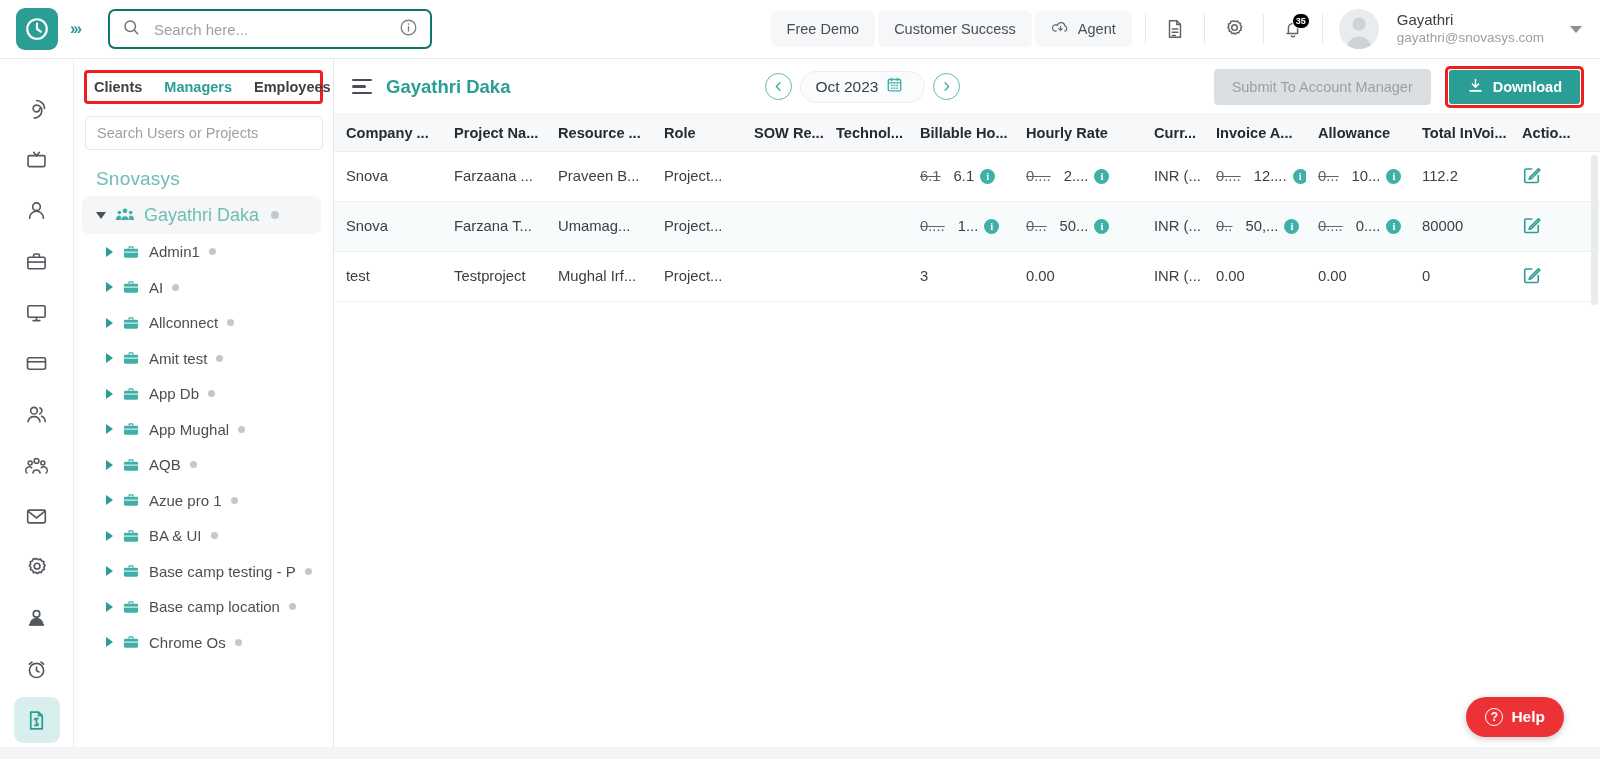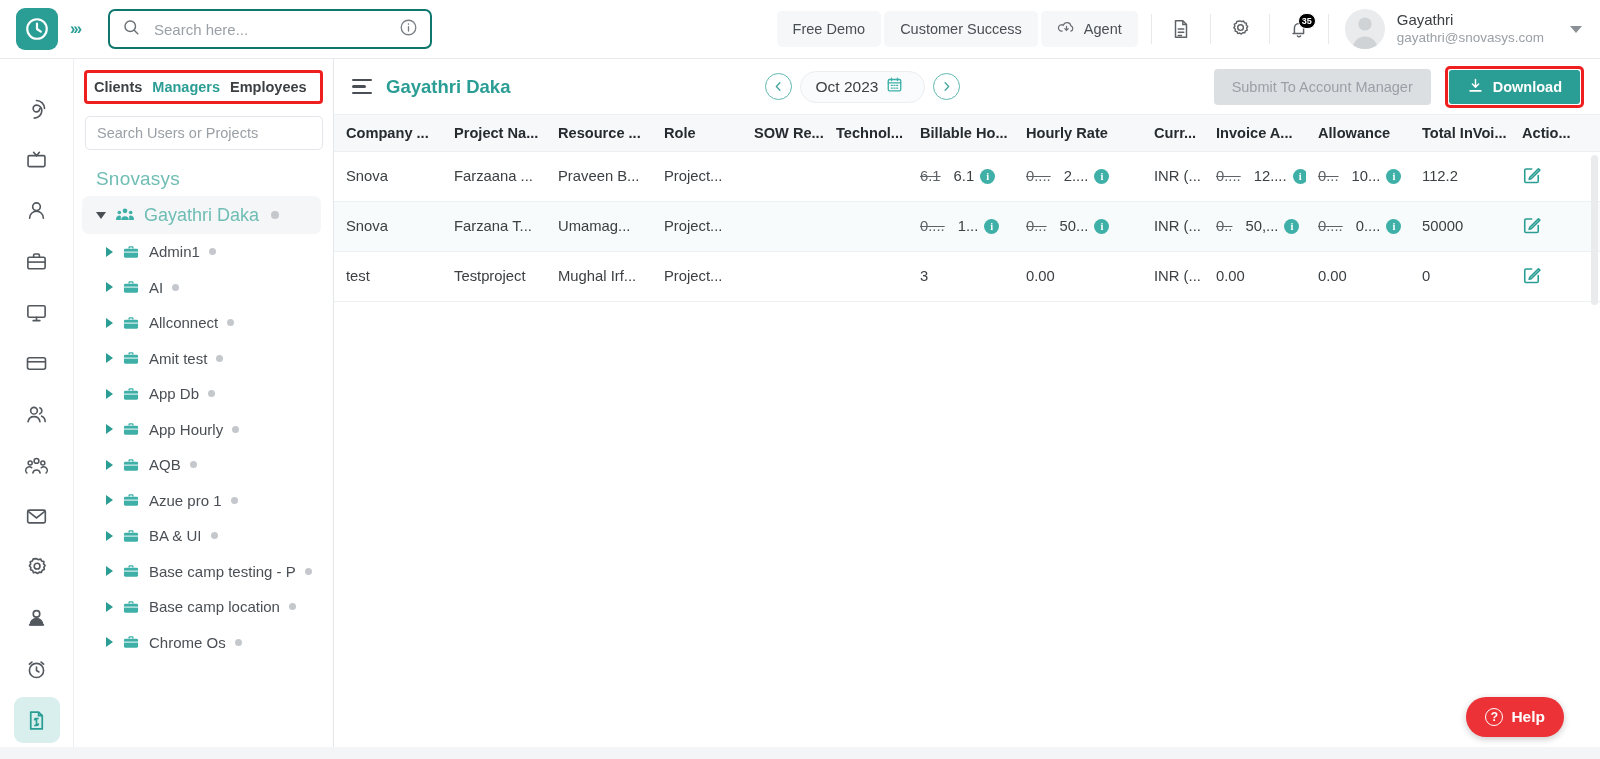--- a/index.html
+++ b/index.html
@@ -54,21 +54,21 @@
     position: absolute; top: 3px; right: 2px; min-width: 16px; height: 16px;
     border-radius: 9px; background: #000000; color: #fff; font-size: 9px;
     font-weight: 700; display: flex; align-items: center; justify-content: center;
     padding: 0 3px; border: 1.5px solid #fff;
   }
   .avatar {
     width: 40px; height: 40px; border-radius: 50%; background: #e9ebed;
     display: flex; align-items: flex-end; justify-content: center;
     overflow: hidden; margin-left: 6px; flex: none;
   }
-  .user-meta { margin-left: 12px; line-height: 1.25; }
+  .user-meta { margin-left: 18px; line-height: 1.25; }
   .user-name { font-size: 15px; color: #3c4043; }
   .user-mail { font-size: 13.5px; color: #9aa0a6; }
   .caret-dn {
     margin: 0 18px 0 26px; width: 0; height: 0; border-left: 6px solid transparent;
     border-right: 6px solid transparent; border-top: 7px solid #8b9096; cursor: pointer;
   }
 
   
   .rail {
     position: absolute; top: 59px; left: 0; width: 74px; height: 700px;
@@ -82,21 +82,21 @@
   }
   .rail-item.active { background: #d9efed; }
 
   
   .leftpanel {
     position: absolute; top: 59px; left: 74px; width: 260px; height: 700px;
     background: #fff; border-right: 1px solid #e4e7ea;
   }
   .tabs-wrap {
     margin: 11px 10px 0 10px; border: 3px solid #ef1f1f; border-radius: 4px;
-    height: 34px; display: flex; align-items: center; padding: 0 7px; gap: 10px;
+    height: 34px; display: flex; align-items: center; padding: 0 7px; gap: 22px;
   }
   .tab { font-size: 14.5px; font-weight: 700; cursor: pointer; white-space: nowrap; }
   .tab.dark { color: #3c4043; }
   .tab.teal { color: #2a9d94; }
   .tree-search {
     margin: 12px 11px 0 11px; height: 34px; width: 238px;
     border: 1px solid #e3e6ea; border-radius: 5px; padding: 11px 11px;
     font-size: 14.5px; color: #5f6368; outline: none;
     font-family: "Liberation Sans", sans-serif; background: #fff;
   }
@@ -484,21 +484,21 @@
           </div>
           <div class="tnode child">
             <span class="tri"></span>
             <span class="ico">
               <svg width="18" height="18" viewBox="0 0 24 24" fill="#3eb0a7">
                 <rect x="2.6" y="7.6" width="18.8" height="12" rx="1.8"></rect>
                 <path d="M8.6 7.2 V5.8 A1.6 1.6 0 0 1 10.2 4.2 H13.8 A1.6 1.6 0 0 1 15.4 5.8 V7.2 H13.6 V6 H10.4 V7.2 Z"></path>
                 <rect x="2.6" y="11.4" width="18.8" height="1.5" fill="#ffffff" opacity=".85"></rect>
               </svg>
             </span>
-            <span class="tlabel">App Hourly</span>
+            <span class="tlabel">App Mughal</span>
             <span class="dot"></span>
           </div>
           <div class="tnode child">
             <span class="tri"></span>
             <span class="ico">
               <svg width="18" height="18" viewBox="0 0 24 24" fill="#3eb0a7">
                 <rect x="2.6" y="7.6" width="18.8" height="12" rx="1.8"></rect>
                 <path d="M8.6 7.2 V5.8 A1.6 1.6 0 0 1 10.2 4.2 H13.8 A1.6 1.6 0 0 1 15.4 5.8 V7.2 H13.6 V6 H10.4 V7.2 Z"></path>
                 <rect x="2.6" y="11.4" width="18.8" height="1.5" fill="#ffffff" opacity=".85"></rect>
               </svg>
@@ -726,21 +726,21 @@
                   <span class="infoi">i</span>
                 </div>
               </td>
               <td>
                 <div class="cellflex">
                   <span class="strike">0....</span>
                   <span>0....</span>
                   <span class="infoi">i</span>
                 </div>
               </td>
-              <td>50000</td>
+              <td>80000</td>
               <td><span class="editi">
                   <svg width="20" height="20" viewBox="0 0 24 24" fill="none" stroke="#2a9d94" stroke-width="1.9">
                     <path d="M19.5 12.6 V19.4 A1.6 1.6 0 0 1 17.9 21 H4.9 A1.6 1.6 0 0 1 3.3 19.4 V6.4 A1.6 1.6 0 0 1 4.9 4.8 H11.6" stroke-linecap="round"></path>
                     <path d="M9.4 14.8 L19.7 4.5 L21.4 6.2 L11.1 16.5 L8.6 17.2 Z" stroke-linejoin="round"></path>
                   </svg>
                 </span></td>
             </tr>
             <tr class="">
               <td>test</td>
               <td>Testproject</td>

